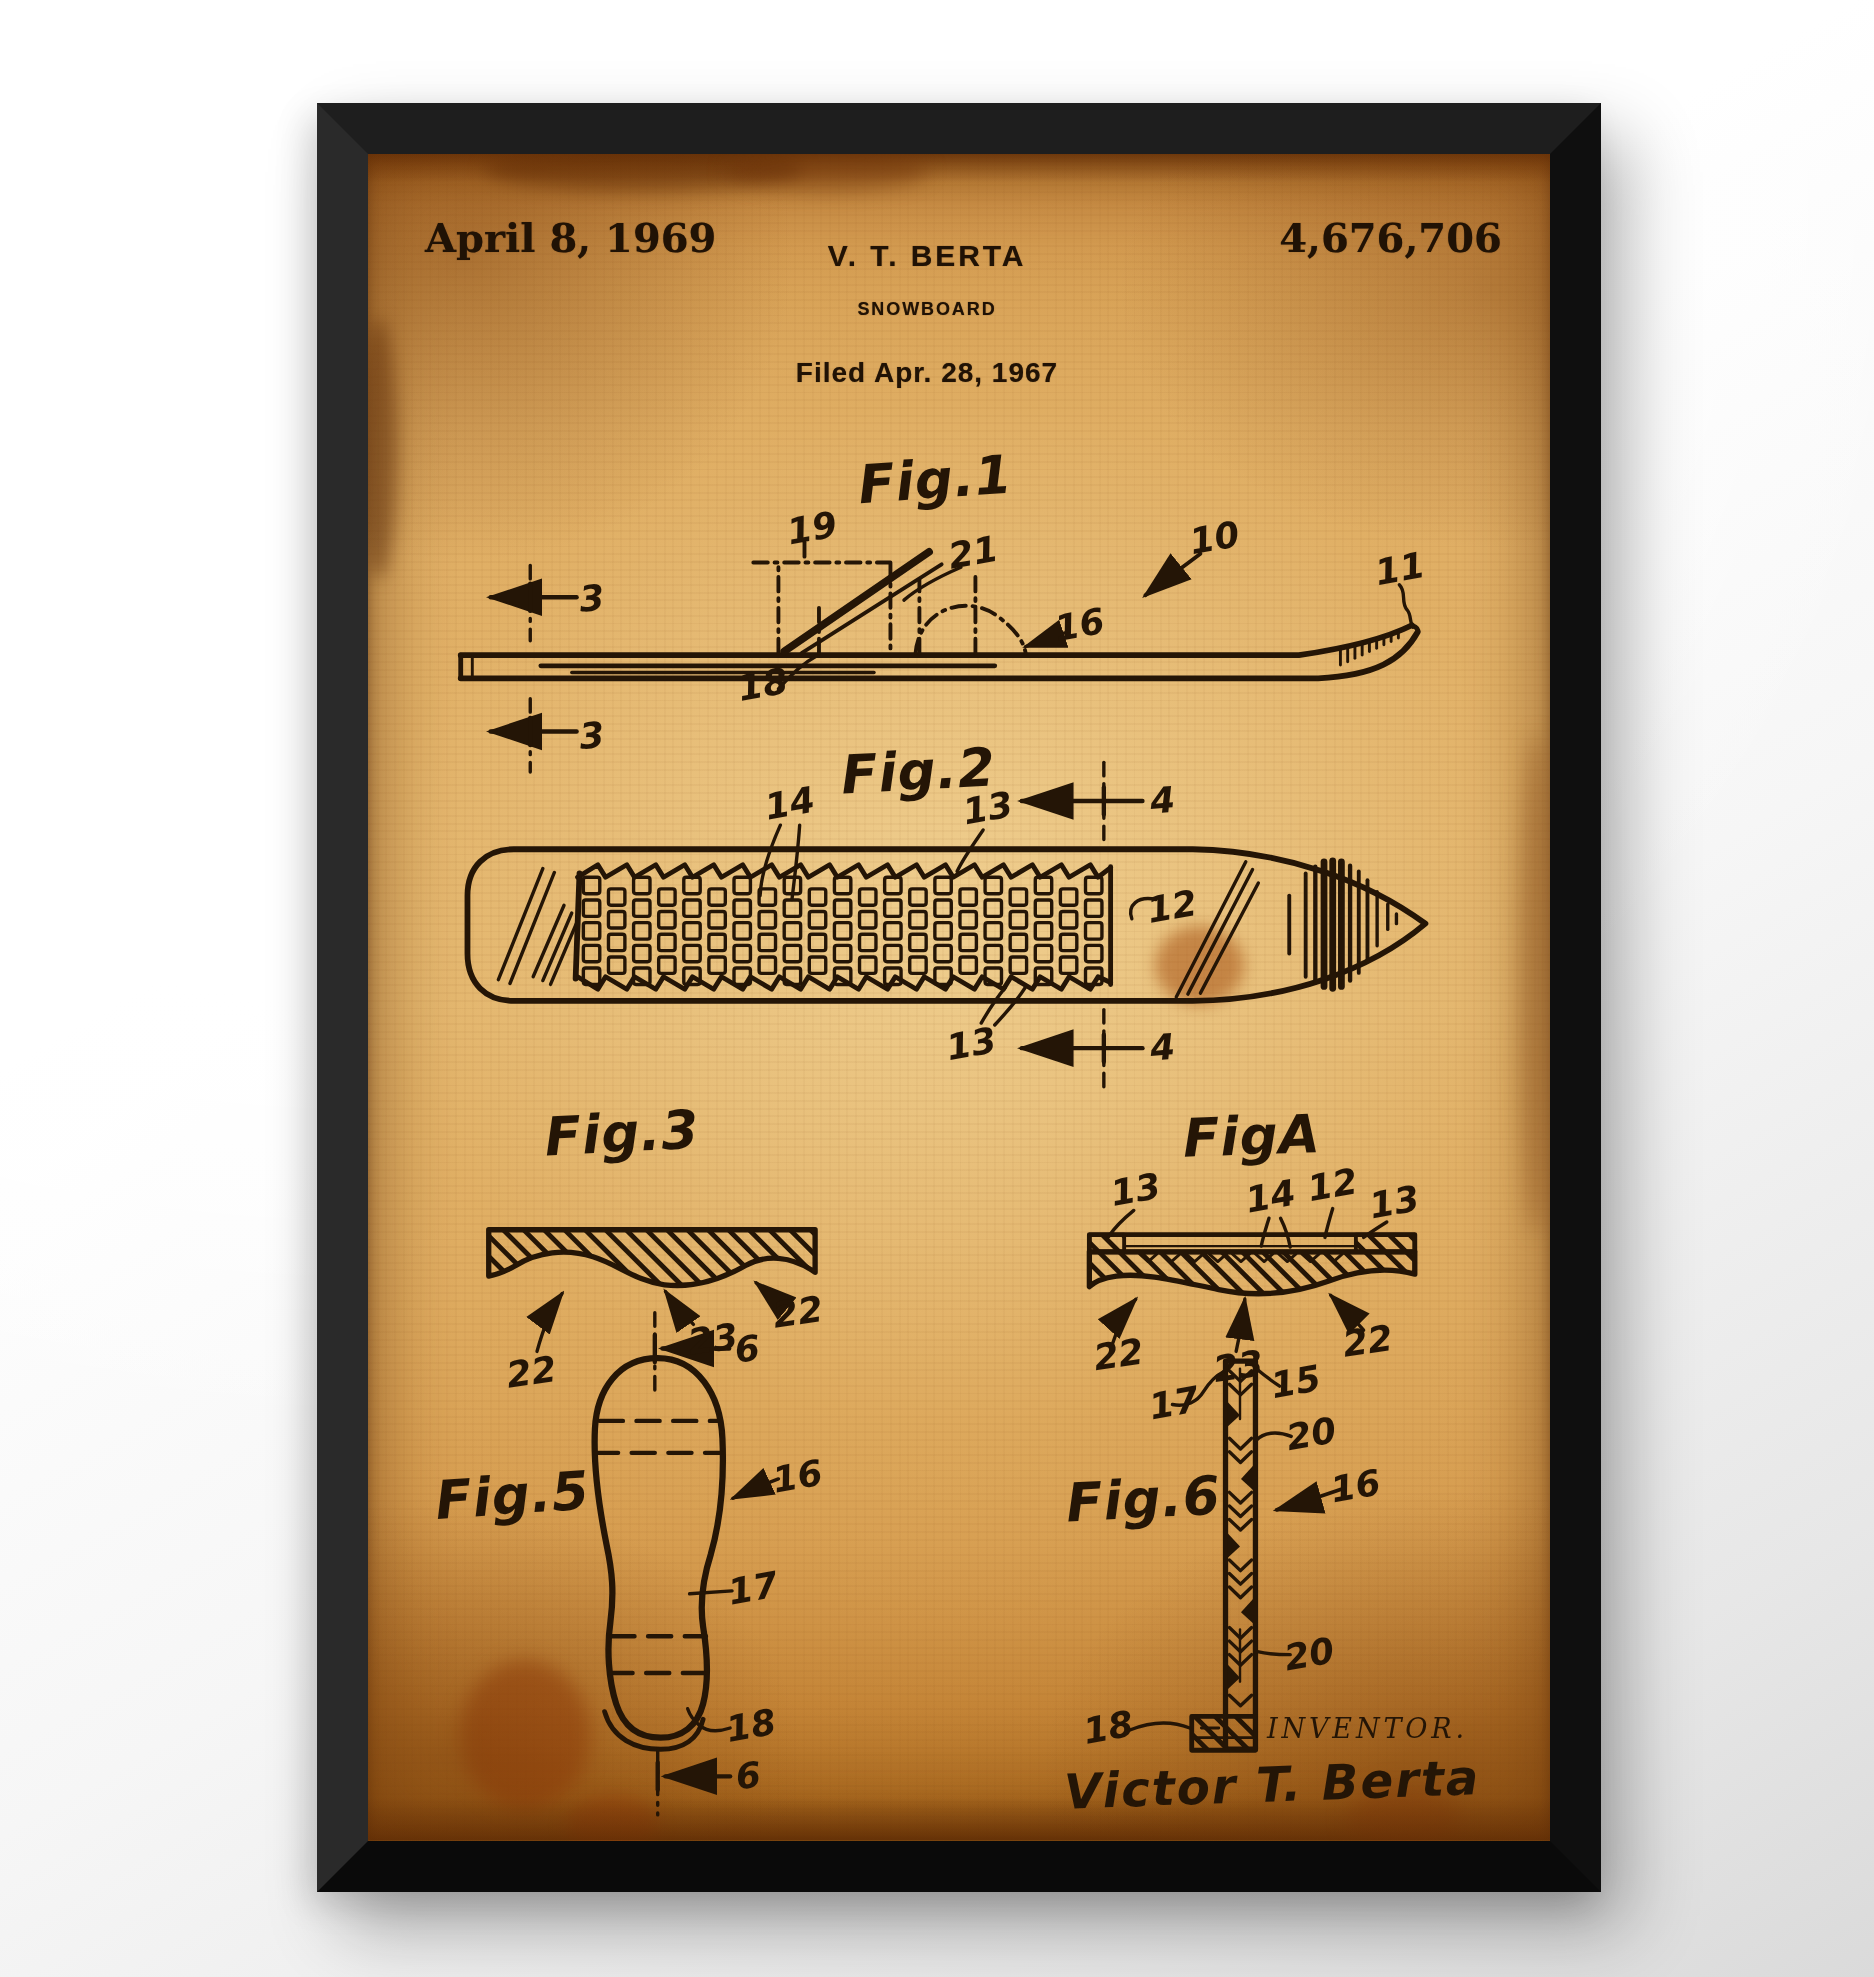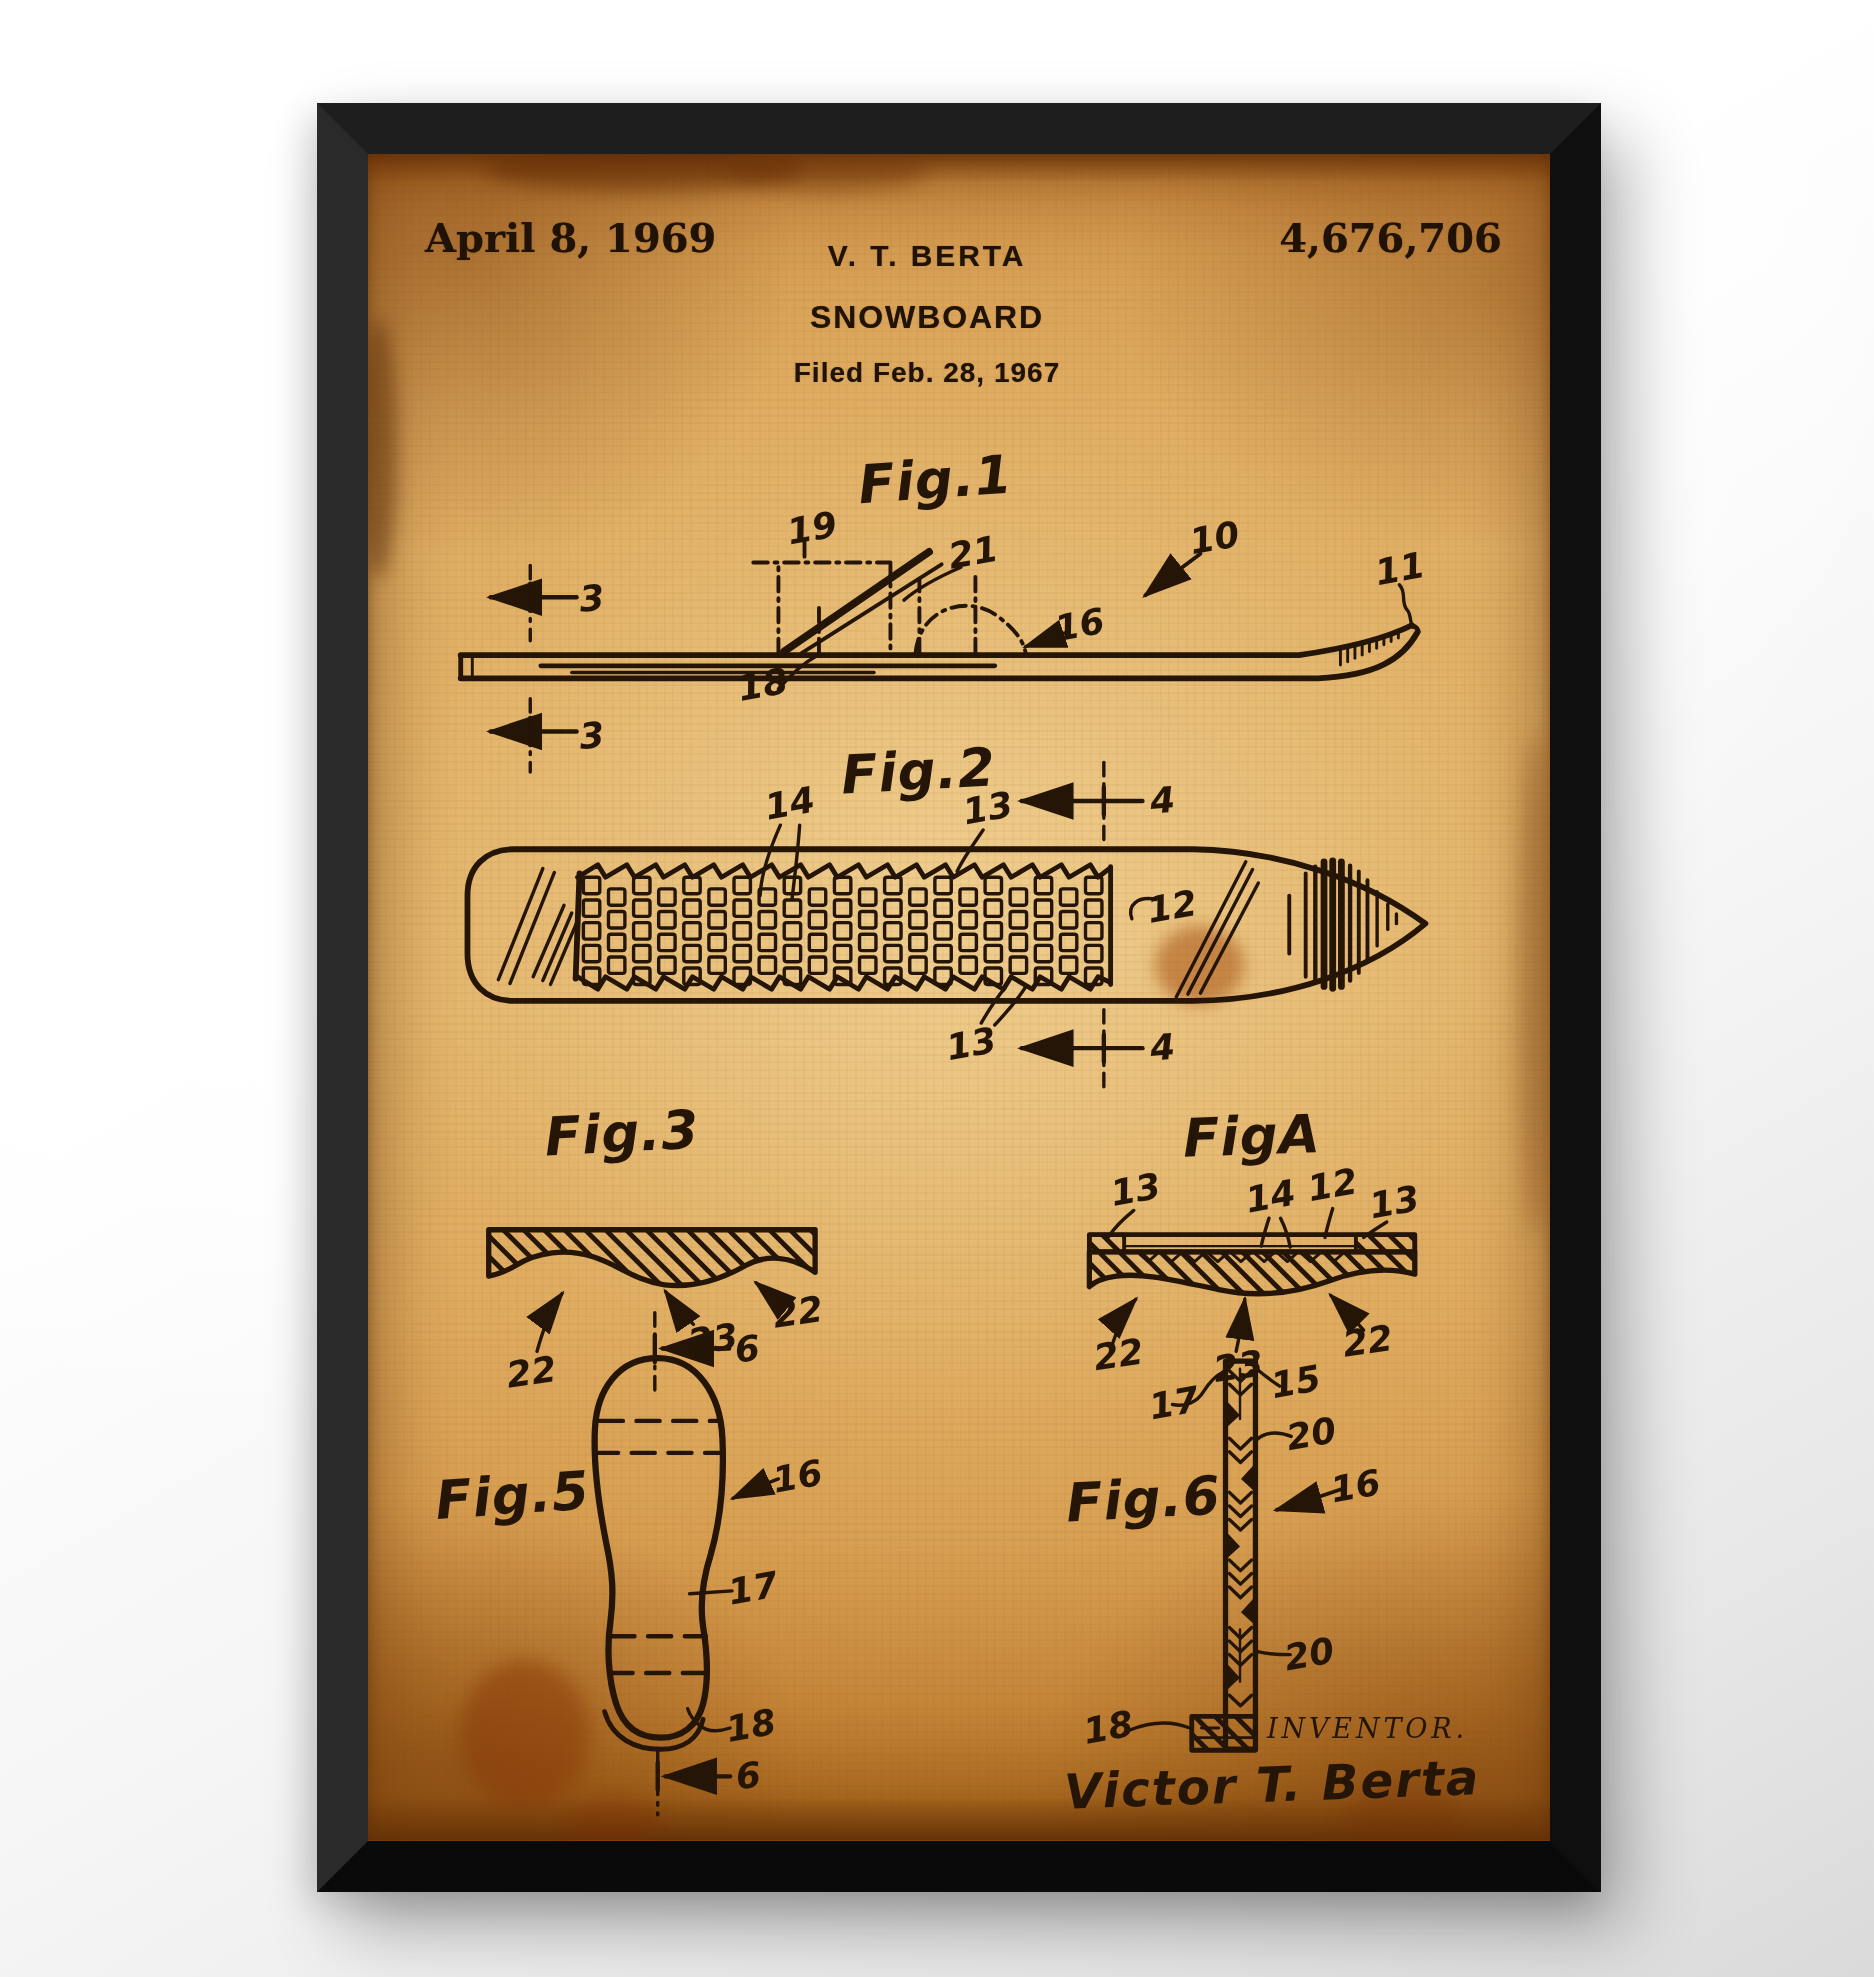--- a/index.html
+++ b/index.html
@@ -62,22 +62,22 @@
   <div class="stain" style="left:92px;top:1506px;width:130px;height:150px;border-radius:50%;filter:blur(9.7px);background:rgba(150,60,8,.55);"></div>
   <div class="stain" style="left:198px;top:1641px;width:92px;height:60px;border-radius:50%;filter:blur(8.7px);background:rgba(150,60,8,.45);"></div>
   <div class="stain" style="left:980px;top:1630px;width:111px;height:70px;border-radius:50%;filter:blur(10.6px);background:rgba(140,60,10,.4);"></div>
   <div class="stain" style="left:1151px;top:579px;width:35px;height:502px;border-radius:50%;filter:blur(10.6px);background:rgba(120,60,15,.35);"></div>
   <div class="stain" style="left:0;top:1643px;width:1182px;height:43px;background:linear-gradient(0deg,rgba(90,40,4,.65),rgba(90,40,4,0));"></div>
 </div>
 
 <div class="txt serif center" style="left:425px;top:214px;width:251px;">April 8, 1969</div>
 <div class="txt mono center" style="left:676px;top:239px;width:502px;font-size:30px;letter-spacing:2.9px;">V. T. BERTA</div>
 <div class="txt serif center" style="left:1265px;top:214px;width:251px;">4,676,706</div>
-<div class="txt mono center" style="left:676px;top:299px;width:502px;font-size:32px;letter-spacing:1.9px;">SNOWBOARD</div>
-<div class="txt mono center" style="left:676px;top:357px;width:502px;font-size:28px;letter-spacing:1px;">Filed Feb. 28, 1967</div>
+<div class="txt mono center" style="left:676px;top:299px;width:502px;font-size:18px;letter-spacing:1.9px;">SNOWBOARD</div>
+<div class="txt mono center" style="left:676px;top:357px;width:502px;font-size:28px;letter-spacing:1px;">Filed Apr. 28, 1967</div>
 
 <svg style="position:absolute;left:368px;top:154px;" width="1182" height="1687" viewBox="381 160 1224 1747" xmlns="http://www.w3.org/2000/svg">
   <defs>
     <marker id="ah" viewBox="0 0 12 10" refX="11" refY="5" markerWidth="13" markerHeight="11" orient="auto">
       <path d="M0,1 L12,5 L0,9 Z" fill="#241506"></path>
     </marker>
     <pattern id="hatch" patternUnits="userSpaceOnUse" width="15" height="15" patternTransform="rotate(-45)">
       <path d="M7.5,0 V15" stroke="#241506" stroke-width="5"></path>
     </pattern>
   </defs>

